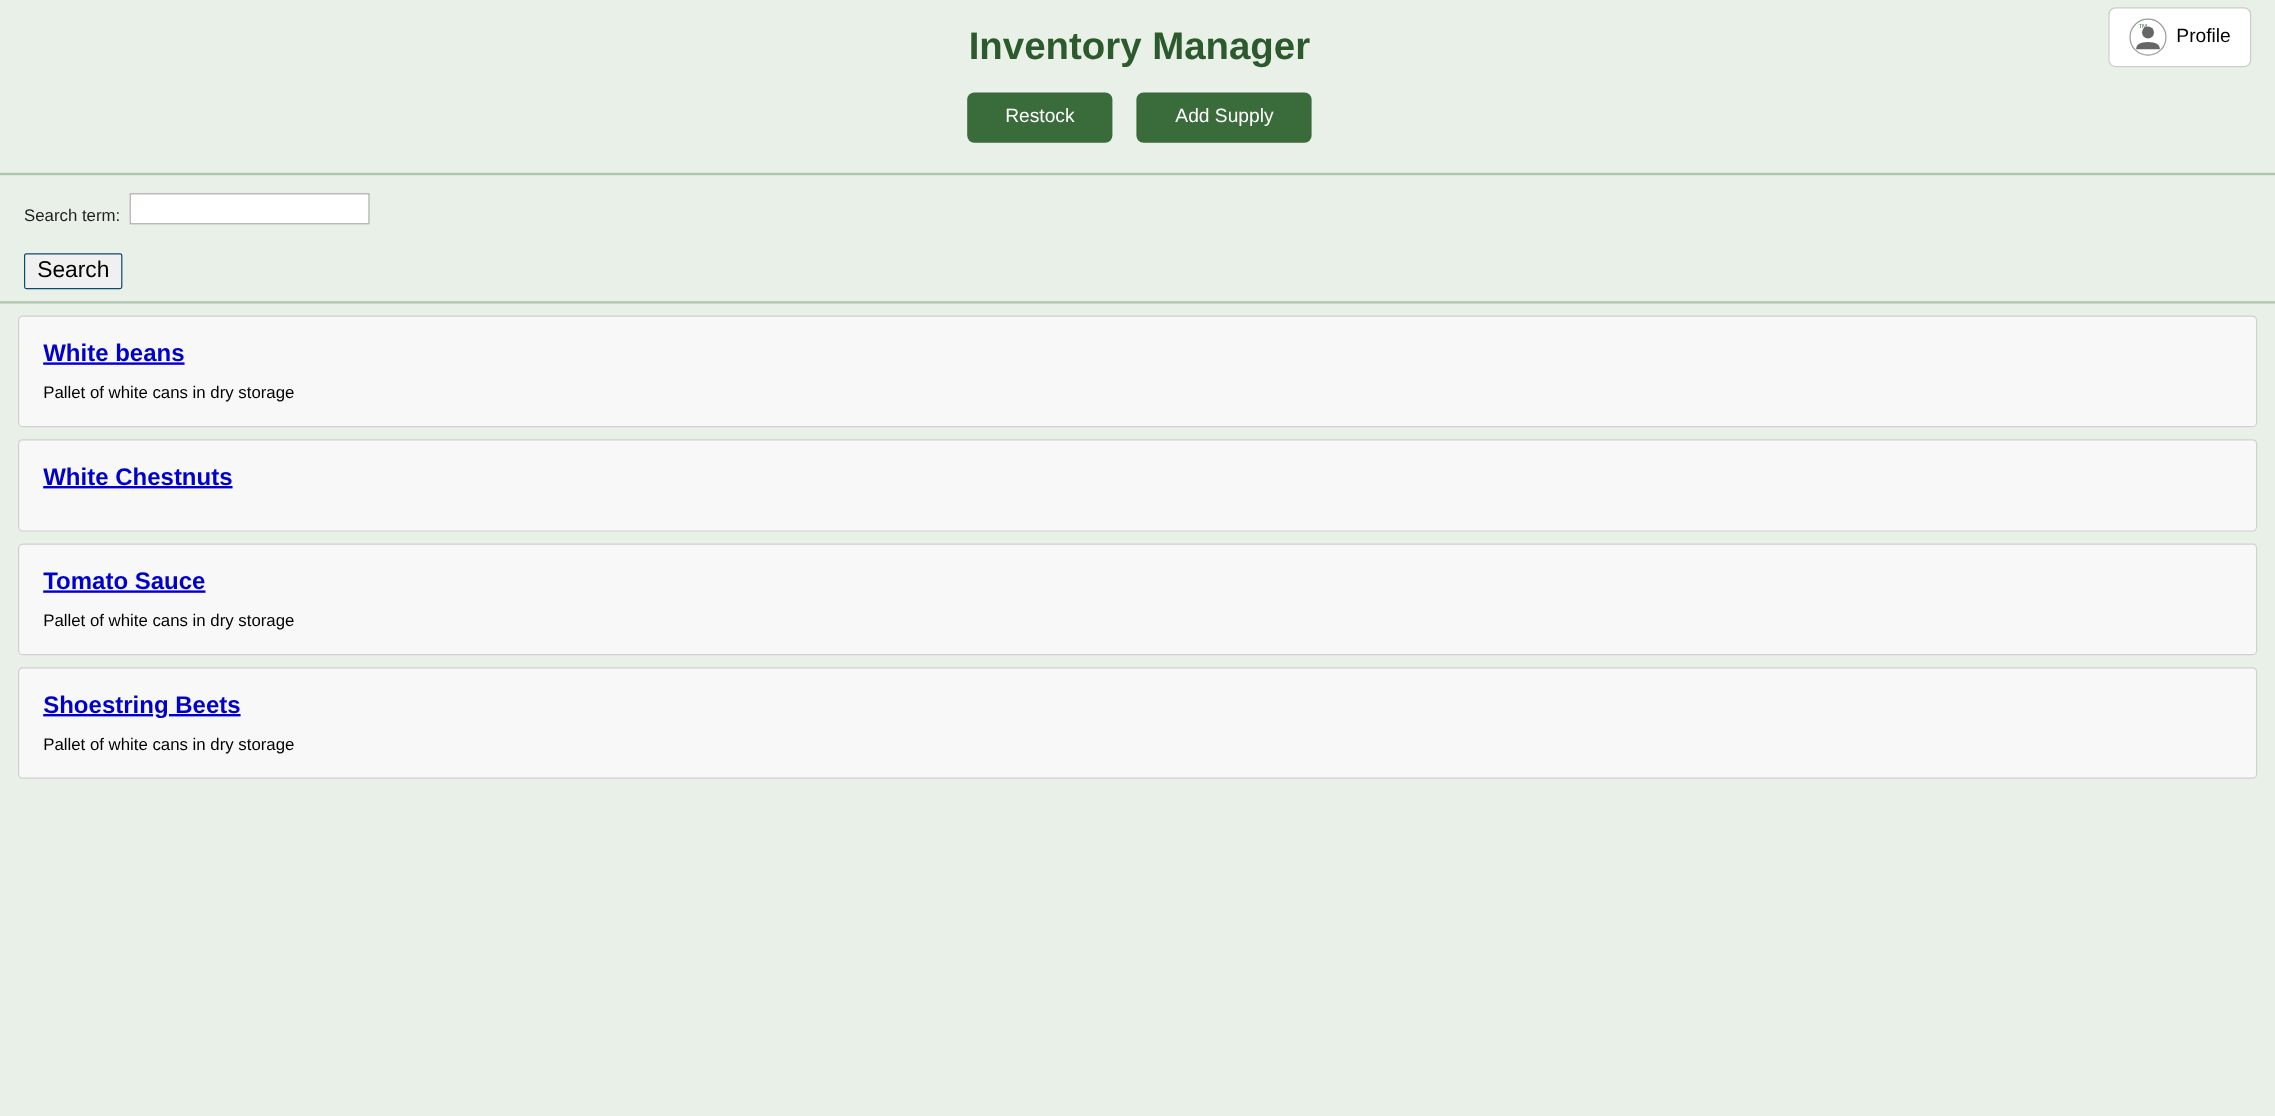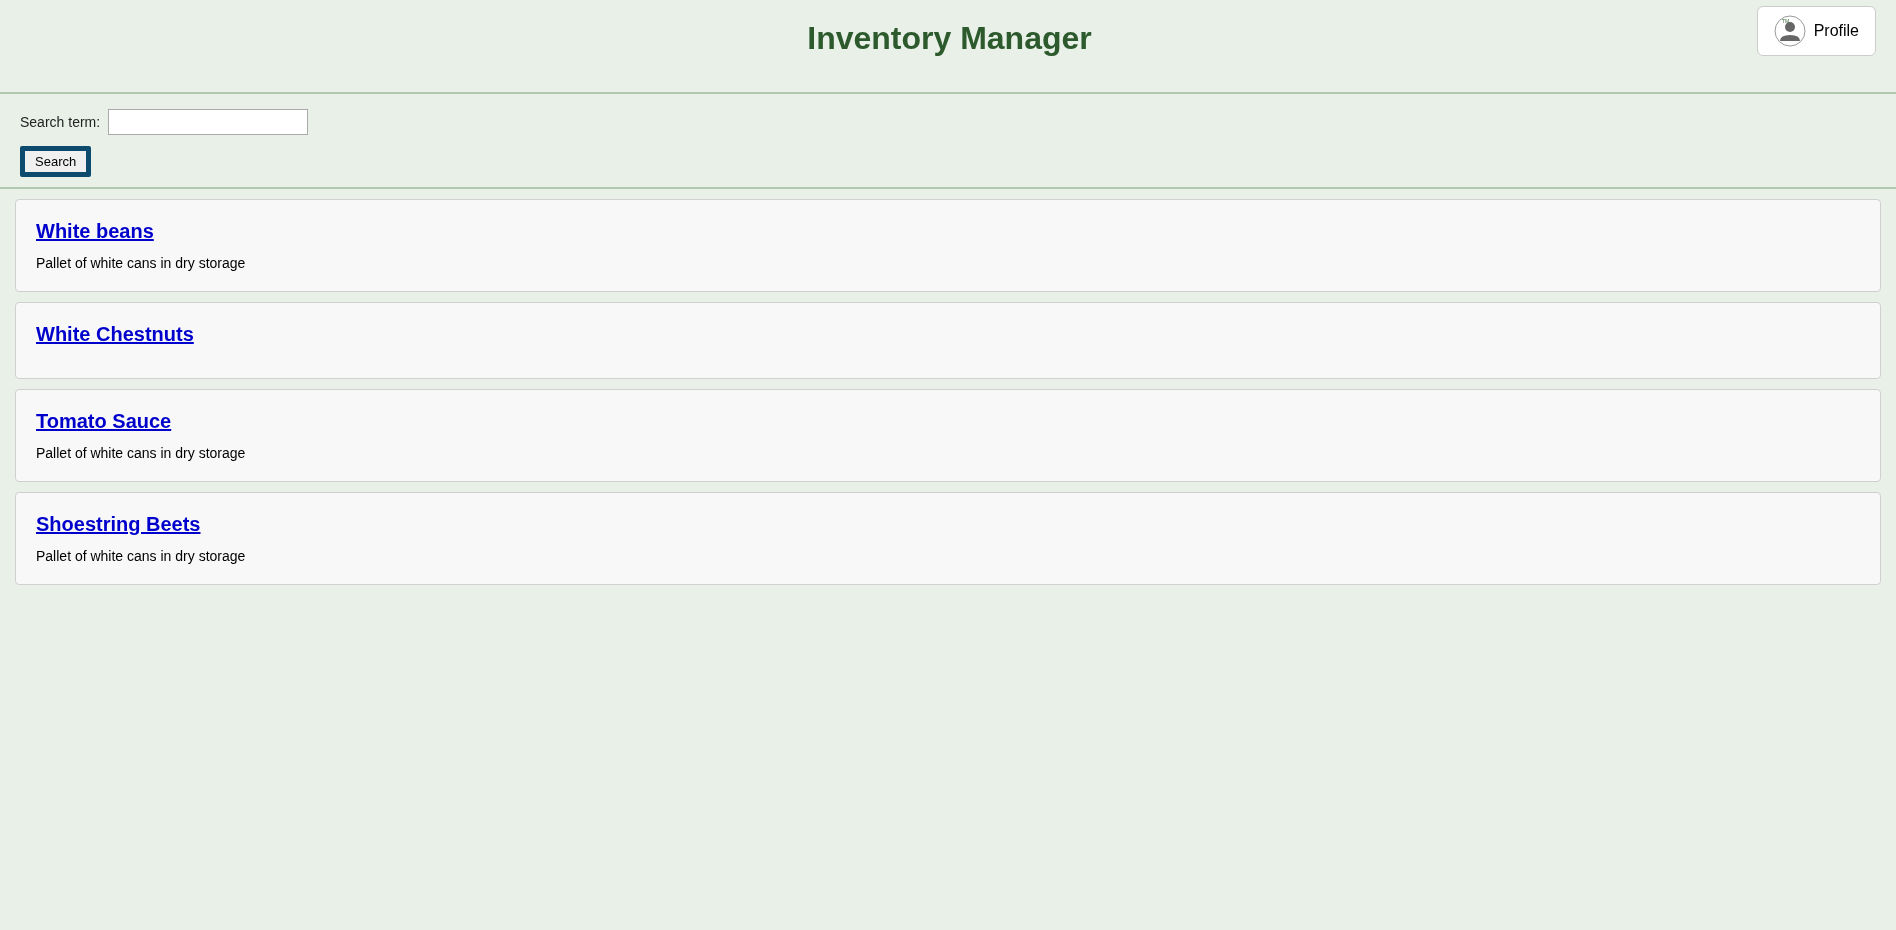--- a/index.html
+++ b/index.html
@@ -69,42 +69,42 @@
     }
 
     .search-section {
       background-color: #e8f0e8;
       padding: 15px 20px 10px 20px;
       border-bottom: 2px solid #b0c8b0;
     }
 
     .search-row {
       display: flex;
-      align-items: center;
+      align-items: flex-end;
       gap: 8px;
-      margin-bottom: 11px;
+      margin-bottom: 24px;
     }
 
     .search-label {
       font-size: 14px;
       color: #222;
     }
 
     .search-input {
       border: 1px solid #aaa;
       padding: 4px 6px;
       font-size: 14px;
       width: 200px;
     }
 
     .search-button {
       background-color: #f0f0f0;
-      border: 5px solid #0c4a6e;
+      border: 1px solid #0c4a6e;
       padding: 3px 10px;
-      font-size: 13px;
+      font-size: 19px;
       cursor: pointer;
       border-radius: 2px;
     }
 
     .inventory-item {
       background-color: #f8f8f8;
       border: 1px solid #d0d0d0;
       border-radius: 4px;
       padding: 20px 20px;
       margin-bottom: 10px;
@@ -130,20 +130,24 @@
       overflow-y: scroll;
       height: 650px;
       padding: 10px 15px;
     }
   </style>
 </head>
 <body>
 
 <div class="header">
   <h1 class="page-title">Inventory Manager</h1>
+  <div class="button-group">
+    <button class="btn-primary">Restock</button>
+    <button class="btn-primary">Add Supply</button>
+  </div>
   <button class="profile-button">
     <svg class="profile-icon" viewBox="0 0 32 32" xmlns="http://www.w3.org/2000/svg">
       <circle cx="16" cy="16" r="15" fill="white" stroke="#999" stroke-width="1"></circle>
       <circle cx="16" cy="12" r="5" fill="#666"></circle>
       <path d="M6 26 Q6 20 16 20 Q26 20 26 26" fill="#666"></path>
       <text x="8" y="8" font-size="5" fill="#3a6b3a">TM</text>
     </svg>
     <span>Profile</span>
   </button>
 </div>

